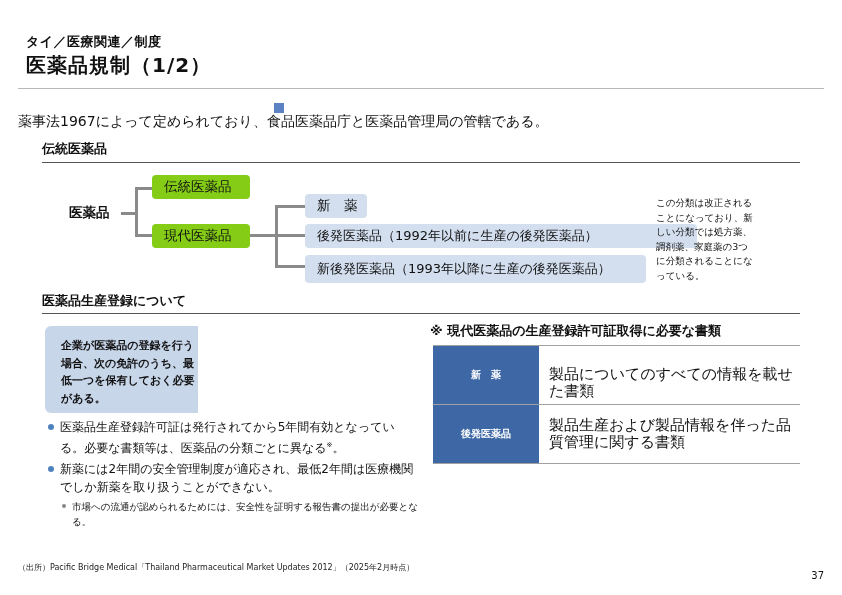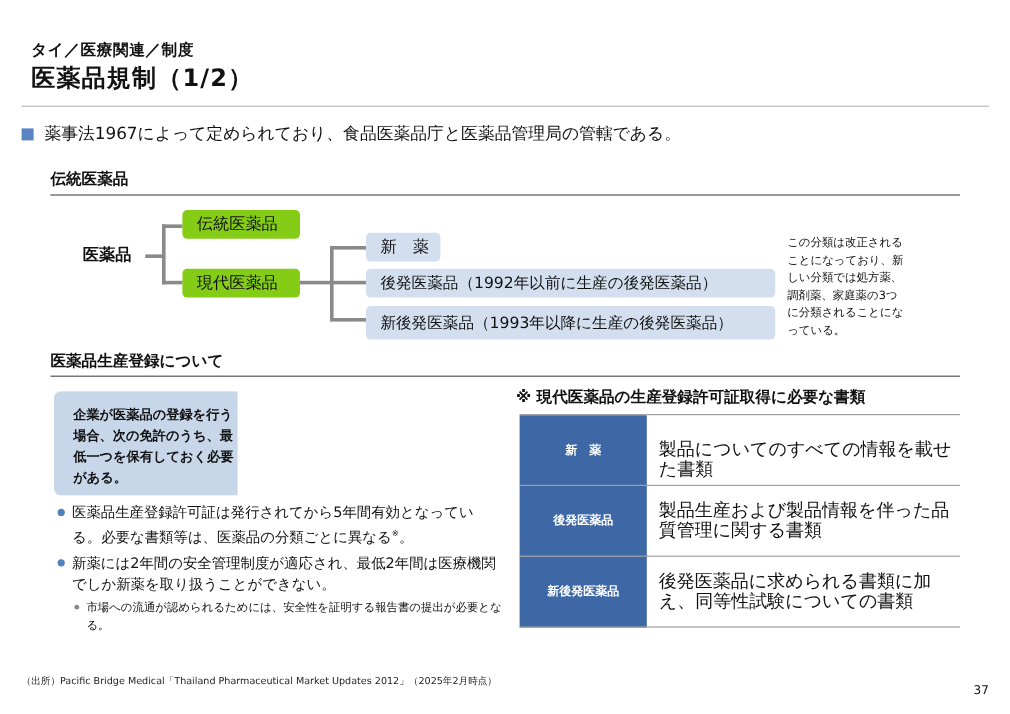--- a/index.html
+++ b/index.html
@@ -5,21 +5,21 @@
   html, body { margin: 0; padding: 0; }
   body {
     width: 842px; height: 595px; position: relative; overflow: hidden;
     background: #ffffff; color: #111;
     font-family: "DejaVu Sans", "Liberation Sans", sans-serif;
   }
   .abs { position: absolute; }
   .breadcrumb { left: 26px; top: 33px; font-size: 13px; font-weight: bold; letter-spacing: 0.5px; }
   .page-title { left: 26px; top: 52px; font-size: 20px; font-weight: bold; letter-spacing: 1px; }
   .top-rule { left: 18px; top: 88px; width: 806px; height: 1px; background: #b8b8b8; }
-  .intro { left: 18px; top: 103px; font-size: 14px; display: flex; align-items: center; }
+  .intro { left: 18px; top: 103px; font-size: 14px; display: flex; align-items: center; flex-direction: column; }
   .intro .sq { width: 10px; height: 10px; background: #5b83c4; margin-right: 9px; display: inline-block; }
   .section-h { font-size: 13px; font-weight: bold; }
   .rule-dark { height: 1px; background: #555; }
 
   .node { position: absolute; border-radius: 4px; font-size: 13.5px; display: flex; align-items: center; padding-left: 12px; box-sizing: border-box; }
   .node.dark { background: #84cc16; }
   .node.light { background: #d3dfef; }
   .line { position: absolute; background: #8a8a8a; }
 
   .note { left: 656px; top: 196px; width: 100px; font-size: 9.5px; line-height: 14.6px; }
@@ -71,21 +71,21 @@
   <div class="node dark" style="left:152px; top:175px; width:98px; height:24px;">伝統医薬品</div>
   <div class="node dark" style="left:152px; top:224px; width:98px; height:24px;">現代医薬品</div>
 
   <div class="line" style="left:250px; top:234px; width:26px; height:3px;"></div>
   <div class="line" style="left:275px; top:205px; width:3px; height:62px;"></div>
   <div class="line" style="left:275px; top:205px; width:30px; height:3px;"></div>
   <div class="line" style="left:275px; top:234px; width:30px; height:3px;"></div>
   <div class="line" style="left:275px; top:265px; width:30px; height:3px;"></div>
 
   <div class="node light" style="left:305px; top:194px; width:62px; height:24px;">新　薬</div>
-  <div class="node light" style="left:305px; top:224px; width:341px; height:24px; font-size:13px;">後発医薬品（1992年以前に生産の後発医薬品）</div>
+  <div class="node light" style="left:305px; top:224px; width:392px; height:24px; font-size:13px;">後発医薬品（1992年以前に生産の後発医薬品）</div>
   <div class="node light" style="left:305px; top:255px; width:341px; height:28px; font-size:13px;">新後発医薬品（1993年以降に生産の後発医薬品）</div>
 </div>
 
 <div class="abs note">この分類は改正されることになっており、新しい分類では処方薬、調剤薬、家庭薬の3つに分類されることになっている。</div>
 
 <div class="abs section-h" style="left:42px; top:292px;text-align:right;">医薬品生産登録について</div>
 <div class="abs rule-dark" style="left:42px; top:313px; width:758px;"></div>
 
 <div class="abs reg-box">
   <div class="reg-left">企業が医薬品の登録を行う場合、次の免許のうち、最低一つを保有しておく必要がある。</div>
@@ -101,21 +101,17 @@
 <table class="abs tbl">
   <tbody>
       <tr style="height:59px;">
     <td class="h">新　薬</td>
     <td class="d" style="vertical-align:top; padding-top:20px;">製品についてのすべての情報を載せた書類</td>
   </tr>
   <tr style="height:59px;">
     <td class="h">後発医薬品</td>
     <td class="d">製品生産および製品情報を伴った品質管理に関する書類</td>
   </tr>
-  <tr style="height:59px;">
-    <td class="h">新後発医薬品</td>
-    <td class="d">後発医薬品に求められる書類に加え、同等性試験についての書類</td>
-  </tr>
 </tbody>
   </table>
 
 <div class="abs source">（出所）Pacific Bridge Medical「Thailand Pharmaceutical Market Updates 2012」（2025年2月時点）</div>
 <div class="abs page-num">37</div>
 
 </body></html>

